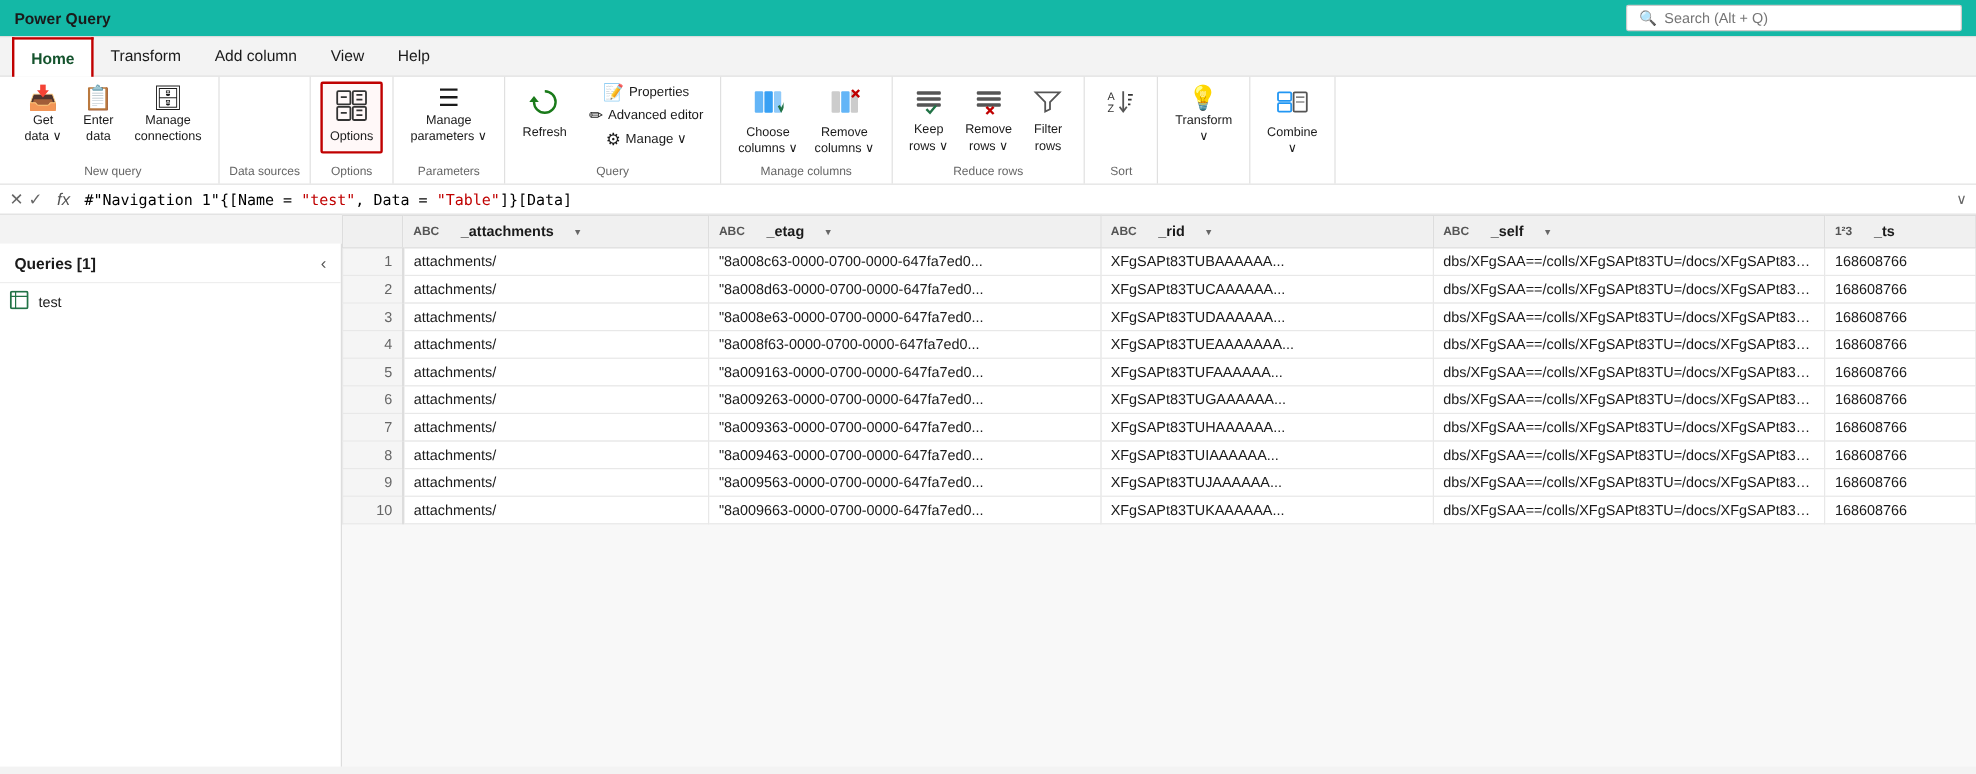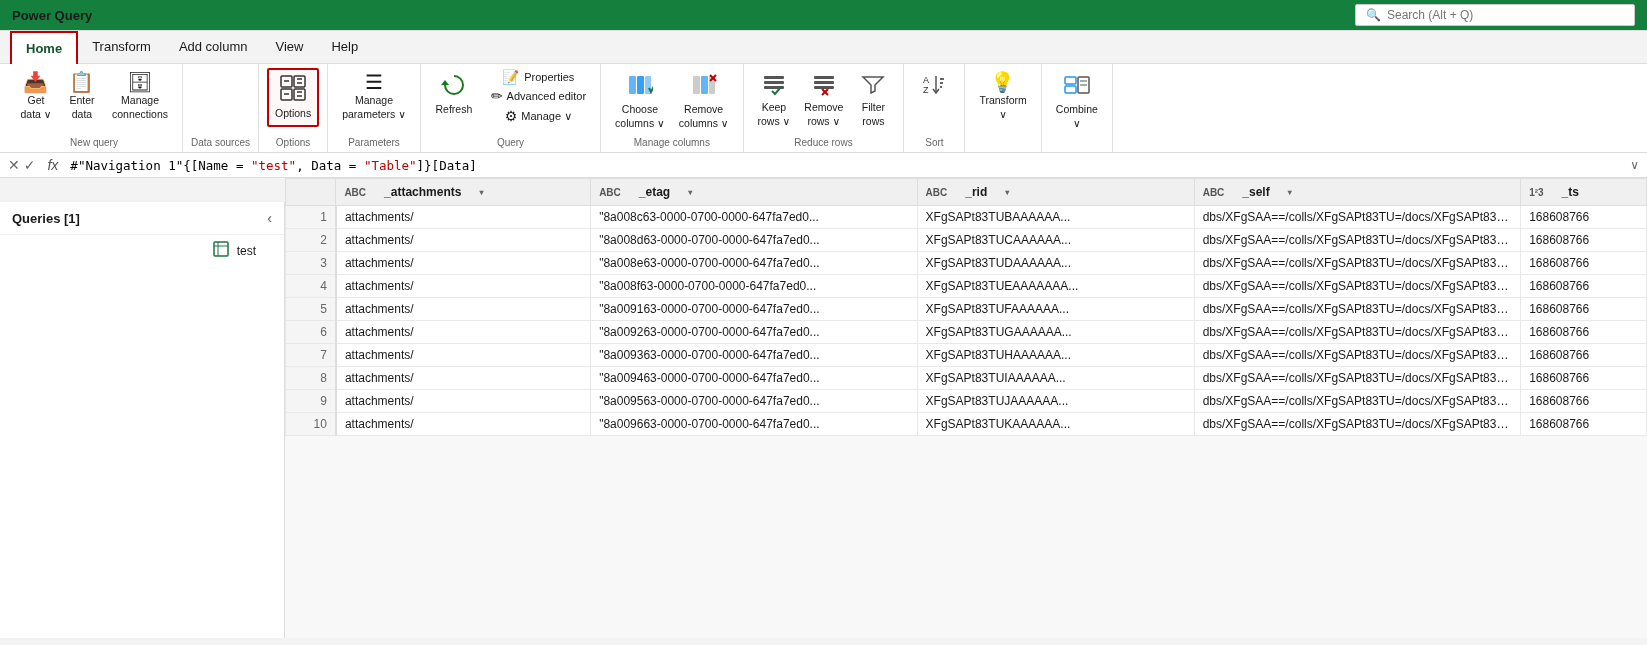--- a/index.html
+++ b/index.html
@@ -1,20 +1,20 @@
 <!DOCTYPE html>
 <html><head>
   <meta charset="utf-8">
   <style>
     * { box-sizing: border-box; margin: 0; padding: 0; }
     body { font-family: 'Segoe UI', Arial, sans-serif; font-size: 12px; background: #f3f3f3; color: #1a1a1a; overflow: hidden; }
 
     
     .title-bar {
-      background: #15803d;
+      background: #14b8a6;
       display: flex;
       align-items: center;
       justify-content: space-between;
       padding: 4px 12px;
       border-bottom: 1px solid #ddd;
     }
     .title-text { font-size: 13px; font-weight: 600; color: #1a1a1a; }
     .search-box {
       display: flex;
       align-items: center;
@@ -168,24 +168,23 @@
       align-items: center;
       justify-content: space-between;
       padding: 8px 12px;
       border-bottom: 1px solid #eee;
     }
     .sidebar-title { font-size: 13px; font-weight: 600; }
     .sidebar-collapse { cursor: pointer; font-size: 14px; color: #555; }
     .query-item {
       display: flex;
       align-items: center;
-      padding: 6px 28px;
+      padding: 6px 8px;
       gap: 8px;
       cursor: pointer;
-      justify-content: flex-end;
     }
     .query-icon { color: #217346; font-size: 14px; }
     .query-name { font-size: 12px; }
 
     
     .data-grid {
       flex: 1;
       overflow: auto;
       background: #f8f8f8;
     }

